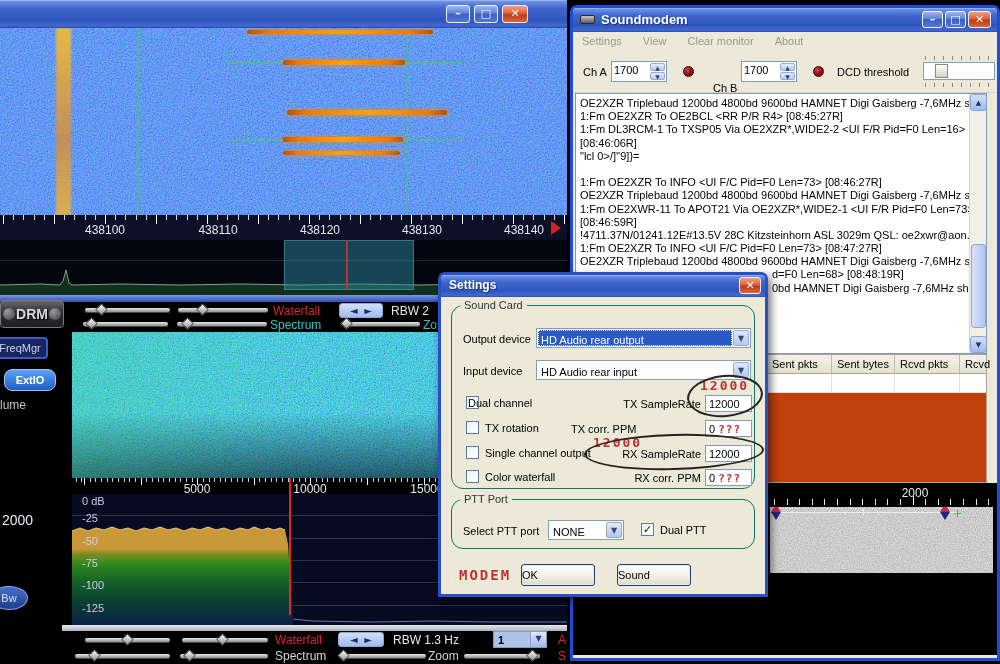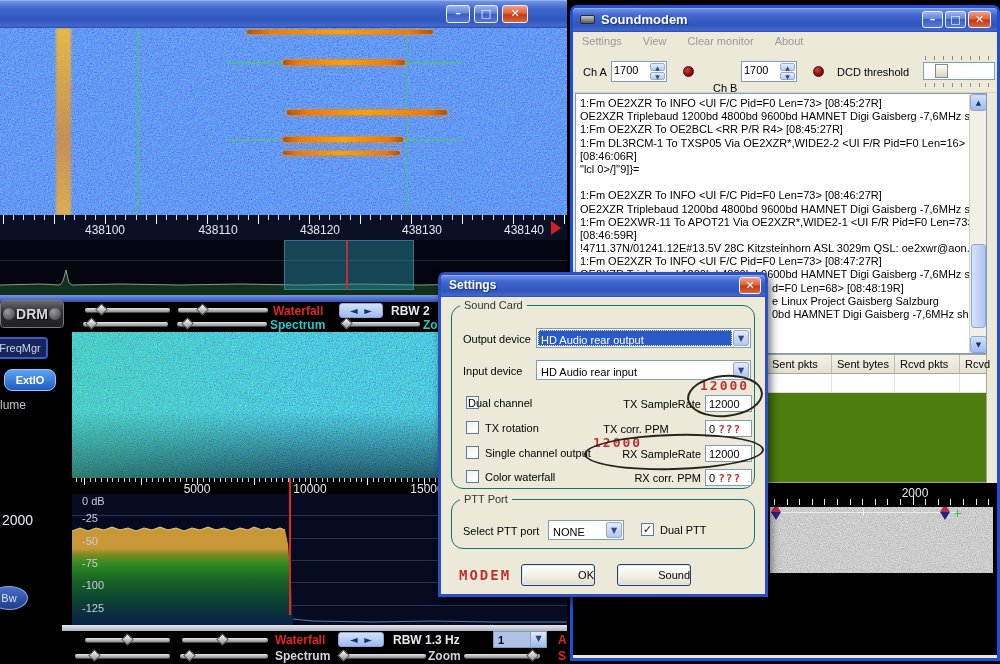--- a/index.html
+++ b/index.html
@@ -17,40 +17,40 @@
 
 .sunken{border:1px solid #7F9DB9;background:#fff}
 .combo{border:1px solid #7F9DB9;background:#fff;font-size:11px;line-height:18px}
 .combo .cv{position:absolute;left:1px;top:1px;bottom:1px;right:18px;padding:1px 3px}
 .combo .cv.sel{background:#2A5AC8;color:#fff;outline:1px dotted #E8E8A0;outline-offset:-1px}
 .combo .cbtn{position:absolute;right:1px;top:1px;bottom:1px;width:16px;border:1px solid #9AAAC8;border-radius:2px;
  background:linear-gradient(180deg,#E2EAFA,#B4C6EE);color:#30487E;text-align:center;font-size:8px;line-height:15px}
 .cb{width:13px;height:13px;border:1px solid #5A7AA0;background:linear-gradient(135deg,#F2F2EE,#FFFFFF);text-align:center;line-height:12px;font-size:11px;color:#111;font-weight:bold}
 .fld{border:1px solid #7F9DB9;background:#fff;height:17px;font-size:11px;padding:2px 3px;white-space:nowrap}
 .xpbtn{border:1px solid #24406F;border-radius:3px;background:linear-gradient(180deg,#FFFFFF 0%,#F2F0E4 55%,#E0DCC8 100%);
- font-size:11px;text-align:right;line-height:20px;box-shadow:inset 0 0 0 1px #DCE8F8}
+ font-size:11px;text-align:left;line-height:20px;box-shadow:inset 0 0 0 1px #DCE8F8}
 .group{border:1px solid #0f766e;border-radius:12px}
 .gleg{position:absolute;top:-7px;left:8px;background:#ECE9D8;padding:0 4px;color:#333}
 .lbl{white-space:nowrap}
 
 .led{width:11px;height:11px;border-radius:50%;border:1px solid #4A0808;background:radial-gradient(circle at 35% 30%,#C84848 0%,#8E1010 55%,#5E0404 100%)}
 .spin{border:1px solid #7F9DB9;background:#fff}
 .spin .sv{position:absolute;left:2px;top:2px;font-size:11px}
 .spin .sb{position:absolute;right:1px;width:15px;height:8px;border:1px solid #9AAAC8;border-radius:2px;
  background:linear-gradient(180deg,#E6EEFC,#B8CAF0);color:#30487E;font-size:6px;line-height:7px;text-align:center}
 .sl{height:4px;background:linear-gradient(180deg,#E6E6E6,#8F8F8F);border-radius:2px;box-shadow:0 1px 0 #4A4A4A}
 .dm{position:absolute;top:-3px;width:9px;height:9px;border:1px solid #5A5A5A;background:linear-gradient(135deg,#FFF,#8E8E8E);transform:rotate(45deg)}
 .arrbtn{border:1px solid #8AA6DC;border-radius:3px;background:linear-gradient(180deg,#D4E0F8,#9FBBEC);color:#17306E;text-align:center;font-size:10px;line-height:13px}
 
 .mline{height:13.2px;line-height:13.2px;white-space:nowrap;font-size:11px}
 .mline.covered{padding-left:192px}
 .thead-cell{position:absolute;top:0;height:19px;background:linear-gradient(180deg,#F4F2E8,#E4E0D0);border-right:1px solid #C0BCAA;border-bottom:1px solid #AAA696;padding:3px 0 0 5px;font-size:11px}
 .trow-cell{position:absolute;top:19px;height:19px;background:#fff;border-right:1px solid #E4E2D6;border-bottom:1px solid #E4E2D6}
 
-.sig-label{font-weight:bold;font-size:12px;text-shadow:1px 1px 1px #000}
+.sig-label{font-weight:normal;font-size:12px;text-shadow:1px 1px 1px #000}
 .wf-red{color:#E32222}
 .wf-cyan{color:#27C8C4}
 .wf-white{color:#E8E8EE}
 .wf-gray{color:#D4D4DC}
 .scale-lbl{position:absolute;color:#E6E8F2;font-size:12px;width:60px;text-align:center}
 .dbl{position:absolute;left:10px;color:#C8CCE0;font-size:11px}
 .grid{position:absolute;left:0;width:495px;height:1px;background:rgba(130,150,195,.28)}
 
 .ink-red{color:#C03030;font-family:"DejaVu Sans Mono",monospace;font-weight:bold;letter-spacing:2px;font-size:13px}
 .ink-ellipse{border:2px solid #26221E;border-radius:50%}
@@ -270,46 +270,44 @@
     <span class="abs lbl" style="left:264px;top:15px">DCD threshold</span>
     <div class="abs" style="left:352px;top:5px;width:70px;height:4px;background:repeating-linear-gradient(90deg,#8A8A80 0 1px,transparent 1px 9px)"></div>
     <div class="abs sunken" style="left:350px;top:11px;width:72px;height:18px">
       <div class="abs" style="left:11px;top:1px;width:13px;height:14px;background:linear-gradient(180deg,#FDFDF8,#D8D4C4);border:1px solid #8A8A80"></div>
     </div>
     <div class="abs" style="left:352px;top:32px;width:70px;height:4px;background:repeating-linear-gradient(90deg,#8A8A80 0 1px,transparent 1px 9px)"></div>
   </div>
 
   <div class="abs sunken" style="left:2px;top:85px;width:412px;height:261px;overflow:hidden">
     <div class="abs" style="left:4px;top:3px;width:386px">
-        <div class="mline">1:Fm OE2XZR To INFO &lt;UI F/C Pid=F0 Len=73&gt; [08:45:27R]</div>
         <div class="mline">OE2XZR Triplebaud 1200bd 4800bd 9600bd HAMNET Digi Gaisberg -7,6MHz shift</div>
         <div class="mline">1:Fm OE2XZR To OE2BCL &lt;RR P/R R4&gt; [08:45:27R]</div>
         <div class="mline">1:Fm DL3RCM-1 To TXSP05 Via OE2XZR*,WIDE2-2 &lt;UI F/R Pid=F0 Len=16&gt;</div>
         <div class="mline">[08:46:06R]</div>
         <div class="mline">"lcl 0&gt;/]''9]}=</div>
         <div class="mline">&nbsp;</div>
         <div class="mline">1:Fm OE2XZR To INFO &lt;UI F/C Pid=F0 Len=73&gt; [08:46:27R]</div>
         <div class="mline">OE2XZR Triplebaud 1200bd 4800bd 9600bd HAMNET Digi Gaisberg -7,6MHz shift</div>
         <div class="mline">1:Fm OE2XWR-11 To APOT21 Via OE2XZR*,WIDE2-1 &lt;UI F/R Pid=F0 Len=73&gt;</div>
         <div class="mline">[08:46:59R]</div>
         <div class="mline">!4711.37N/01241.12E#13.5V  28C Kitzsteinhorn ASL 3029m QSL: oe2xwr@aon.at</div>
         <div class="mline">1:Fm OE2XZR To INFO &lt;UI F/C Pid=F0 Len=73&gt; [08:47:27R]</div>
         <div class="mline">OE2XZR Triplebaud 1200bd 4800bd 9600bd HAMNET Digi Gaisberg -7,6MHz shift</div>
         <div class="mline covered">d=F0 Len=68&gt; [08:48:19R]</div>
-        <div class="mline covered">e Linux Project Gaisberg Salzburg</div>
         <div class="mline covered">0bd HAMNET Digi Gaisberg -7,6MHz shift</div>
       </div>
     <div class="abs" style="right:0;top:0;width:17px;height:100%;background:#F2F0E6;border-left:1px solid #D8D4C4">
       <div class="abs arrbtn glyph" style="left:0;top:0;width:17px;height:17px;font-size:7px;line-height:16px">▲</div>
       <div class="abs" style="left:1px;top:150px;width:15px;height:84px;border:1px solid #90A8D8;border-radius:3px;background:linear-gradient(90deg,#D6E2FA,#B0C6F0)"></div>
       <div class="abs arrbtn glyph" style="left:0;bottom:0;width:17px;height:17px;font-size:7px;line-height:16px">▼</div>
     </div>
   </div>
 
-  <div class="abs" style="left:2px;top:346px;width:412px;height:129px;background:#4d7c0f;border:1px solid #A8A494">
+  <div class="abs" style="left:2px;top:346px;width:412px;height:129px;background:#c2410c;border:1px solid #A8A494">
     <div class="thead-cell" style="left:0;width:191px"></div>
     <div class="thead-cell" style="left:191px;width:65px">Sent pkts</div>
     <div class="thead-cell" style="left:256px;width:63px">Sent bytes</div>
     <div class="thead-cell" style="left:319px;width:65px">Rcvd pkts</div>
     <div class="thead-cell" style="left:384px;width:26px;border-right:none">Rcvd</div>
     <div class="trow-cell" style="left:0;width:191px"></div>
     <div class="trow-cell" style="left:191px;width:65px"></div>
     <div class="trow-cell" style="left:256px;width:63px"></div>
     <div class="trow-cell" style="left:319px;width:65px"></div>
     <div class="trow-cell" style="left:384px;width:26px;border-right:none"></div>
@@ -370,21 +368,21 @@
   <span class="abs lbl" style="left:27px;top:122px">Dual channel</span>
   <div class="abs cb" style="left:25px;top:146px"></div>
   <span class="abs lbl" style="left:44px;top:147px">TX rotation</span>
   <div class="abs cb" style="left:25px;top:171px"></div>
   <span class="abs lbl" style="left:44px;top:172px">Single channel output</span>
   <div class="abs cb" style="left:25px;top:195px"></div>
   <span class="abs lbl" style="left:44px;top:196px">Color waterfall</span>
 
   <span class="abs lbl" style="left:130px;top:123px;width:130px;text-align:right">TX SampleRate</span>
   <div class="abs fld" style="left:264px;top:120px;width:47px"><span>12000</span></div>
-  <span class="abs lbl" style="left:130px;top:148px;width:130px;text-align:center">TX corr. PPM</span>
+  <span class="abs lbl" style="left:130px;top:148px;width:130px;text-align:left">TX corr. PPM</span>
   <div class="abs fld" style="left:264px;top:145px;width:47px"><span>0</span>&nbsp;<span class="qqq">???</span></div>
   <span class="abs lbl" style="left:130px;top:173px;width:130px;text-align:right">RX SampleRate</span>
   <div class="abs fld" style="left:264px;top:170px;width:47px"><span>12000</span></div>
   <span class="abs lbl" style="left:130px;top:197px;width:130px;text-align:right">RX corr. PPM</span>
   <div class="abs fld" style="left:264px;top:194px;width:47px"><span>0</span>&nbsp;<span class="qqq">???</span></div>
 
   <span class="abs ink-red" style="left:259px;top:103px">12000</span>
   <div class="abs ink-ellipse" style="left:246px;top:100px;width:76px;height:42px;transform:rotate(-5deg)"></div>
   <span class="abs ink-red" style="left:152px;top:160px">12000</span>
   <div class="abs ink-ellipse" style="left:143px;top:159px;width:180px;height:36px;transform:rotate(-1.5deg)"></div>

